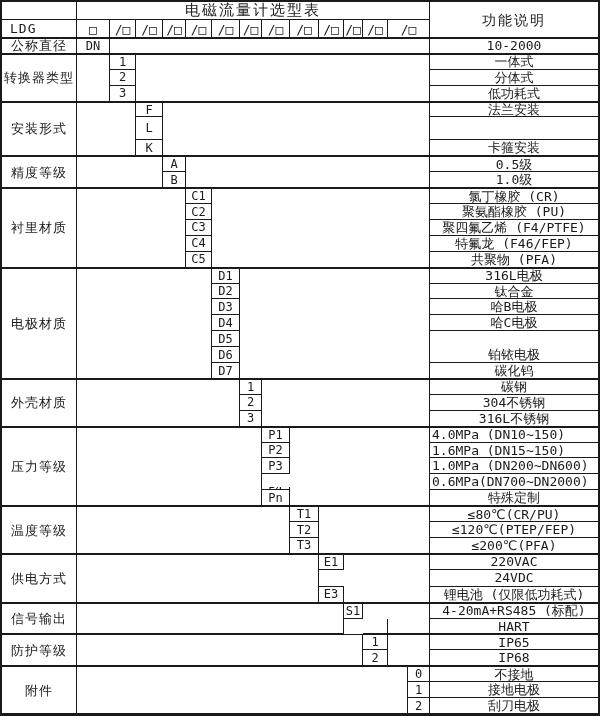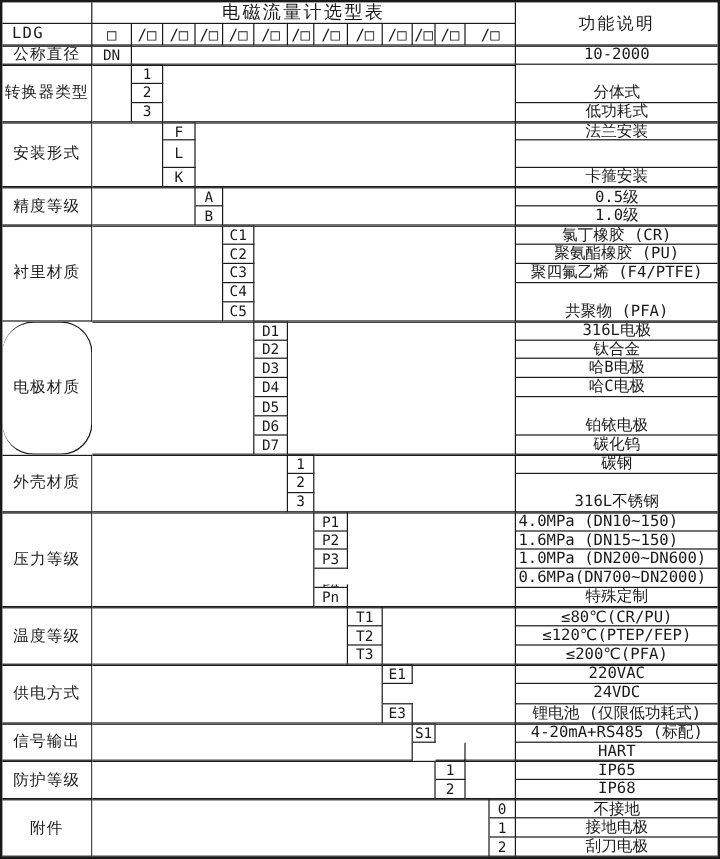--- a/index.html
+++ b/index.html
@@ -52,20 +52,21 @@
       <div class="cell codeslot" style="grid-area: 2 / 13 / 3 / 14;">/□</div>
       <div class="cell codeslot" style="grid-area: 2 / 14 / 3 / 16;">/□</div>
       <div class="cell label sec-top" style="grid-area: 3 / 1 / 4 / 2;">公称直径</div>
       <div class="cell filler sec-top" style="grid-area: 3 / 3 / 4 / 16;"></div>
       <div class="cell codebox sec-top" style="grid-area: 3 / 2 / 4 / 3;">DN</div>
       <div class="cell desc last-col sec-top" style="grid-area: 3 / 16 / 4 / 17;">10-2000</div>
       <div class="cell label sec-top" style="grid-area: 4 / 1 / 7 / 2;">转换器类型</div>
       <div class="cell filler sec-top" style="grid-area: 4 / 2 / 7 / 3;"></div>
       <div class="cell filler sec-top" style="grid-area: 4 / 4 / 7 / 16;"></div>
       <div class="cell codebox sec-top" style="grid-area: 4 / 3 / 5 / 4;">1</div>
+      <div class="cell desc last-col sec-top" style="grid-area: 4 / 16 / 5 / 17;">一体式</div>
       <div class="cell codebox" style="grid-area: 5 / 3 / 6 / 4;">2</div>
       <div class="cell desc last-col" style="grid-area: 5 / 16 / 6 / 17;">分体式</div>
       <div class="cell codebox" style="grid-area: 6 / 3 / 7 / 4;">3</div>
       <div class="cell desc last-col" style="grid-area: 6 / 16 / 7 / 17;">低功耗式</div>
       <div class="cell label sec-top" style="grid-area: 7 / 1 / 10 / 2;">安装形式</div>
       <div class="cell filler sec-top" style="grid-area: 7 / 2 / 10 / 4;"></div>
       <div class="cell filler sec-top" style="grid-area: 7 / 5 / 10 / 16;"></div>
       <div class="cell codebox sec-top" style="grid-area: 7 / 4 / 8 / 5;">F</div>
       <div class="cell desc last-col sec-top" style="grid-area: 7 / 16 / 8 / 17;">法兰安装</div>
       <div class="cell codebox" style="grid-area: 8 / 4 / 9 / 5;">L</div>
@@ -82,23 +83,24 @@
       <div class="cell label sec-top" style="grid-area: 12 / 1 / 17 / 2;">衬里材质</div>
       <div class="cell filler sec-top" style="grid-area: 12 / 2 / 17 / 6;"></div>
       <div class="cell filler sec-top" style="grid-area: 12 / 7 / 17 / 16;"></div>
       <div class="cell codebox sec-top" style="grid-area: 12 / 6 / 13 / 7;">C1</div>
       <div class="cell desc last-col sec-top" style="grid-area: 12 / 16 / 13 / 17;">氯丁橡胶 (CR)</div>
       <div class="cell codebox" style="grid-area: 13 / 6 / 14 / 7;">C2</div>
       <div class="cell desc last-col" style="grid-area: 13 / 16 / 14 / 17;">聚氨酯橡胶 (PU)</div>
       <div class="cell codebox" style="grid-area: 14 / 6 / 15 / 7;">C3</div>
       <div class="cell desc last-col" style="grid-area: 14 / 16 / 15 / 17;">聚四氟乙烯 (F4/PTFE)</div>
       <div class="cell codebox" style="grid-area: 15 / 6 / 16 / 7;">C4</div>
+      <div class="cell desc last-col" style="grid-area: 15 / 16 / 16 / 17;">特氟龙 (F46/FEP)</div>
       <div class="cell codebox" style="grid-area: 16 / 6 / 17 / 7;">C5</div>
       <div class="cell desc last-col" style="grid-area: 16 / 16 / 17 / 17;">共聚物 (PFA)</div>
-      <div class="cell label sec-top" style="grid-area: 17 / 1 / 24 / 2; border-radius: 26px;">电极材质</div>
+      <div class="cell label sec-top" style="grid-area: 17 / 1 / 24 / 2;">电极材质</div>
       <div class="cell filler sec-top" style="grid-area: 17 / 2 / 24 / 7;"></div>
       <div class="cell filler sec-top" style="grid-area: 17 / 8 / 24 / 16;"></div>
       <div class="cell codebox sec-top" style="grid-area: 17 / 7 / 18 / 8;">D1</div>
       <div class="cell desc last-col sec-top" style="grid-area: 17 / 16 / 18 / 17;">316L电极</div>
       <div class="cell codebox" style="grid-area: 18 / 7 / 19 / 8;">D2</div>
       <div class="cell desc last-col" style="grid-area: 18 / 16 / 19 / 17;">钛合金</div>
       <div class="cell codebox" style="grid-area: 19 / 7 / 20 / 8;">D3</div>
       <div class="cell desc last-col" style="grid-area: 19 / 16 / 20 / 17;">哈B电极</div>
       <div class="cell codebox" style="grid-area: 20 / 7 / 21 / 8;">D4</div>
       <div class="cell desc last-col" style="grid-area: 20 / 16 / 21 / 17;">哈C电极</div>
@@ -106,20 +108,21 @@
       <div class="cell codebox" style="grid-area: 22 / 7 / 23 / 8;">D6</div>
       <div class="cell desc last-col" style="grid-area: 22 / 16 / 23 / 17;">铂铱电极</div>
       <div class="cell codebox" style="grid-area: 23 / 7 / 24 / 8;">D7</div>
       <div class="cell label sec-top" style="grid-area: 24 / 1 / 27 / 2;">外壳材质</div>
       <div class="cell desc last-col" style="grid-area: 23 / 16 / 24 / 17;">碳化钨</div>
       <div class="cell filler sec-top" style="grid-area: 24 / 2 / 27 / 8;"></div>
       <div class="cell filler sec-top" style="grid-area: 24 / 9 / 27 / 16;"></div>
       <div class="cell codebox sec-top" style="grid-area: 24 / 8 / 25 / 9;">1</div>
       <div class="cell desc last-col sec-top" style="grid-area: 24 / 16 / 25 / 17;">碳钢</div>
       <div class="cell codebox" style="grid-area: 25 / 8 / 26 / 9;">2</div>
+      <div class="cell desc last-col" style="grid-area: 25 / 16 / 26 / 17;">304不锈钢</div>
       <div class="cell codebox" style="grid-area: 26 / 8 / 27 / 9;">3</div>
       <div class="cell desc last-col" style="grid-area: 26 / 16 / 27 / 17;">316L不锈钢</div>
       <div class="cell label sec-top" style="grid-area: 27 / 1 / 32 / 2;">压力等级</div>
       <div class="cell filler sec-top" style="grid-area: 27 / 2 / 32 / 9;"></div>
       <div class="cell filler sec-top" style="grid-area: 27 / 10 / 32 / 16;"></div>
       <div class="cell codebox sec-top" style="grid-area: 27 / 9 / 28 / 10;">P1</div>
       <div class="cell desc last-col sec-top left" style="grid-area: 27 / 16 / 28 / 17;">4.0MPa (DN10~150)</div>
       <div class="cell codebox" style="grid-area: 28 / 9 / 29 / 10;">P2</div>
       <div class="cell desc last-col left" style="grid-area: 28 / 16 / 29 / 17;">1.6MPa (DN15~150)</div>
       <div class="cell codebox" style="grid-area: 29 / 9 / 30 / 10;">P3</div>

